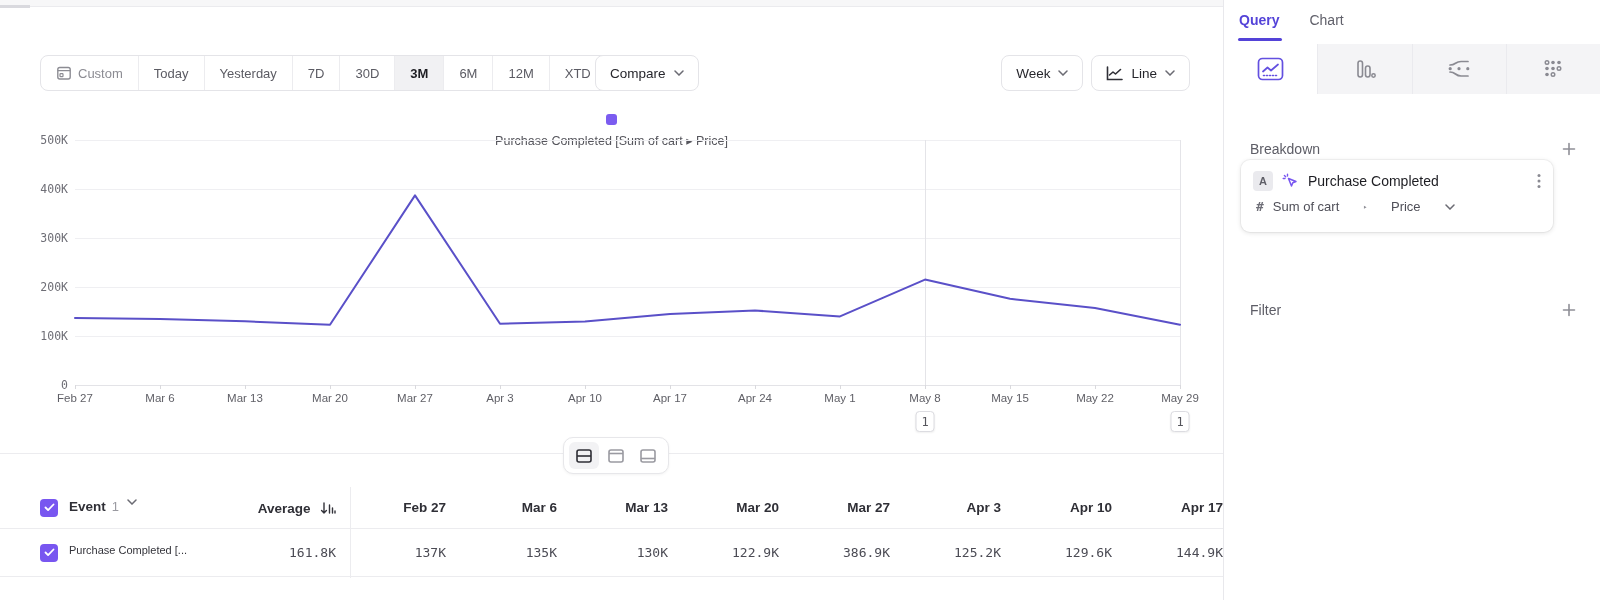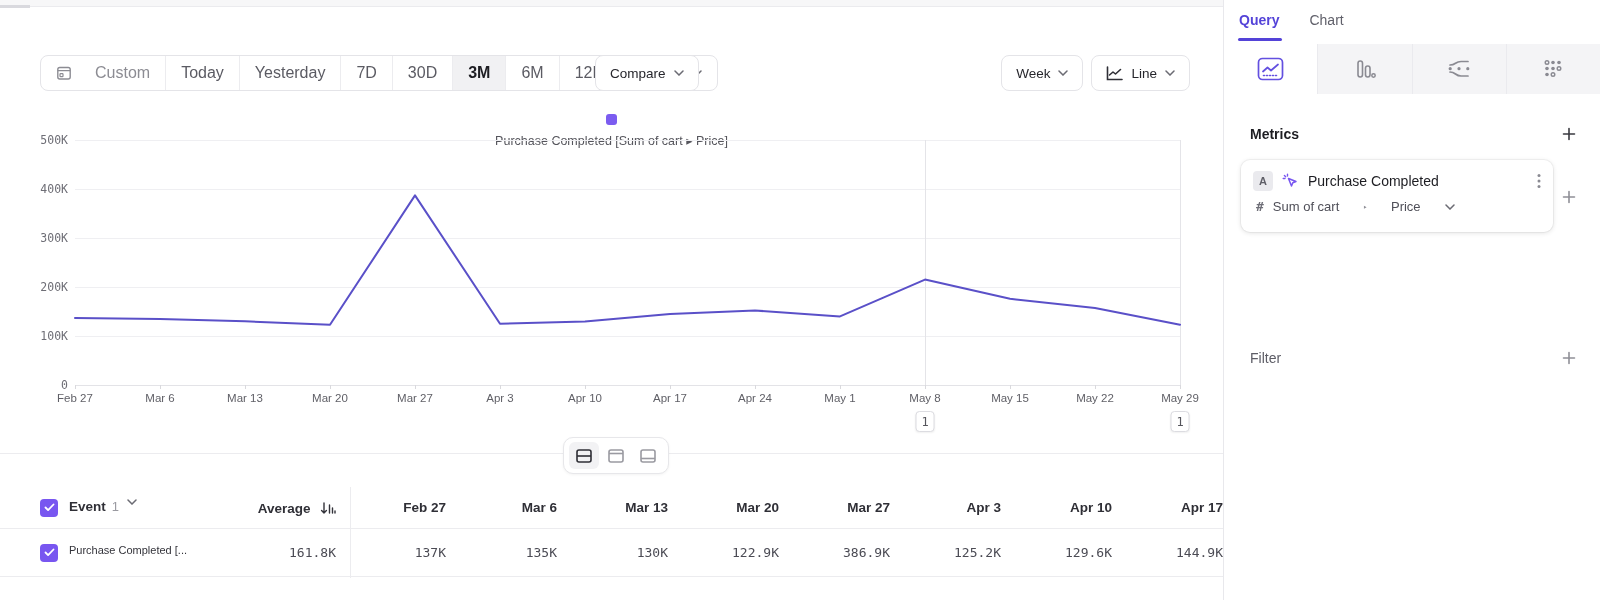--- a/index.html
+++ b/index.html
@@ -8,21 +8,21 @@
   .mono { font-family:"DejaVu Sans Mono", monospace; }
 
   .main { position:absolute; left:0; top:0; width:1223px; height:600px; overflow:hidden; background:#fff; }
   .top-strip { position:absolute; left:0; top:0; width:1223px; height:7px; background:#f7f7f8; border-bottom:1px solid #ebebee; }
   .top-strip .strip-seg { position:absolute; left:0; top:5px; width:30px; height:3px; background:#d9d9de; }
 
   
   .toolbar { position:absolute; left:0; top:55px; width:1223px; height:36px; }
   .range-group { position:absolute; left:40px; top:0; display:flex; align-items:stretch; height:36px;
     border:1px solid #e4e4e8; border-radius:8px; overflow:hidden; background:#fff; }
-  .range-item { display:flex; align-items:center; gap:23px; padding:0 15px; font-size:16px; color:#5b5b63;
+  .range-item { display:flex; align-items:center; gap:6px; padding:0 15px; font-size:13px; color:#5b5b63;
     border-left:1px solid #ececef; cursor:pointer; white-space:nowrap; }
   .range-item:first-child { border-left:none; color:#8c8c93; }
   .range-item.active { background:#f1f1f3; color:#1d1d22; font-weight:bold; }
   .btn { display:inline-flex; align-items:center; gap:8px; height:36px; padding:0 14px; border:1px solid #e4e4e8;
     border-radius:8px; background:#fff; font-size:13.5px; color:#26262c; font-weight:500; cursor:pointer; }
   .compare-btn { position:absolute; left:595px; top:0; }
   .right-controls { position:absolute; right:33px; top:0; display:flex; gap:8px; }
 
   
   .legend { position:absolute; left:0; top:114px; width:1223px; display:flex; justify-content:center; align-items:center; gap:8px;flex-direction:column; }
@@ -329,28 +329,20 @@
         <circle cx="17" cy="4.5" r="1.8" fill="#8a8a92"></circle>
         <circle cx="5" cy="10.5" r="1.8" fill="#8a8a92"></circle>
         <circle cx="11" cy="10.5" r="1.8" fill="#8a8a92"></circle>
         <circle cx="17" cy="10.5" r="1.8" stroke="#8a8a92" stroke-width="1.4" fill="none"></circle>
         <circle cx="5" cy="16.5" r="1.8" fill="#8a8a92"></circle>
         <circle cx="11" cy="16.5" r="1.8" stroke="#8a8a92" stroke-width="1.4" fill="none"></circle>
       </svg>
     </div>
   </div>
 
-  <div class="sb-section" style="margin-top:32px">
-    <span class="sb-heading">Metrics</span>
-    <span class="plus-btn">
-      <svg width="14" height="14" viewBox="0 0 14 14">
-          <path d="M7 1.5v11M1.5 7h11" stroke="#3a3a40" stroke-width="1.6" stroke-linecap="round"></path>
-        </svg>
-    </span>
-  </div>
 
   <div class="metric-card">
     <div class="mc-row1">
       <span class="mc-letter">A</span>
       <svg width="17" height="17" viewBox="0 0 17 17">
         <path d="M6.5 5.5l7.5 3-3.2 1.3L9.5 13z" stroke="#7856f0" stroke-width="1.5" fill="none" stroke-linejoin="round"></path>
         <path d="M5.5 1.2v1.8M1.2 5.5h1.8M2.4 2.4l1.3 1.3" stroke="#7856f0" stroke-width="1.4" stroke-linecap="round"></path>
       </svg>
       <span class="mc-name">Purchase Completed</span>
       <span class="kebab">

